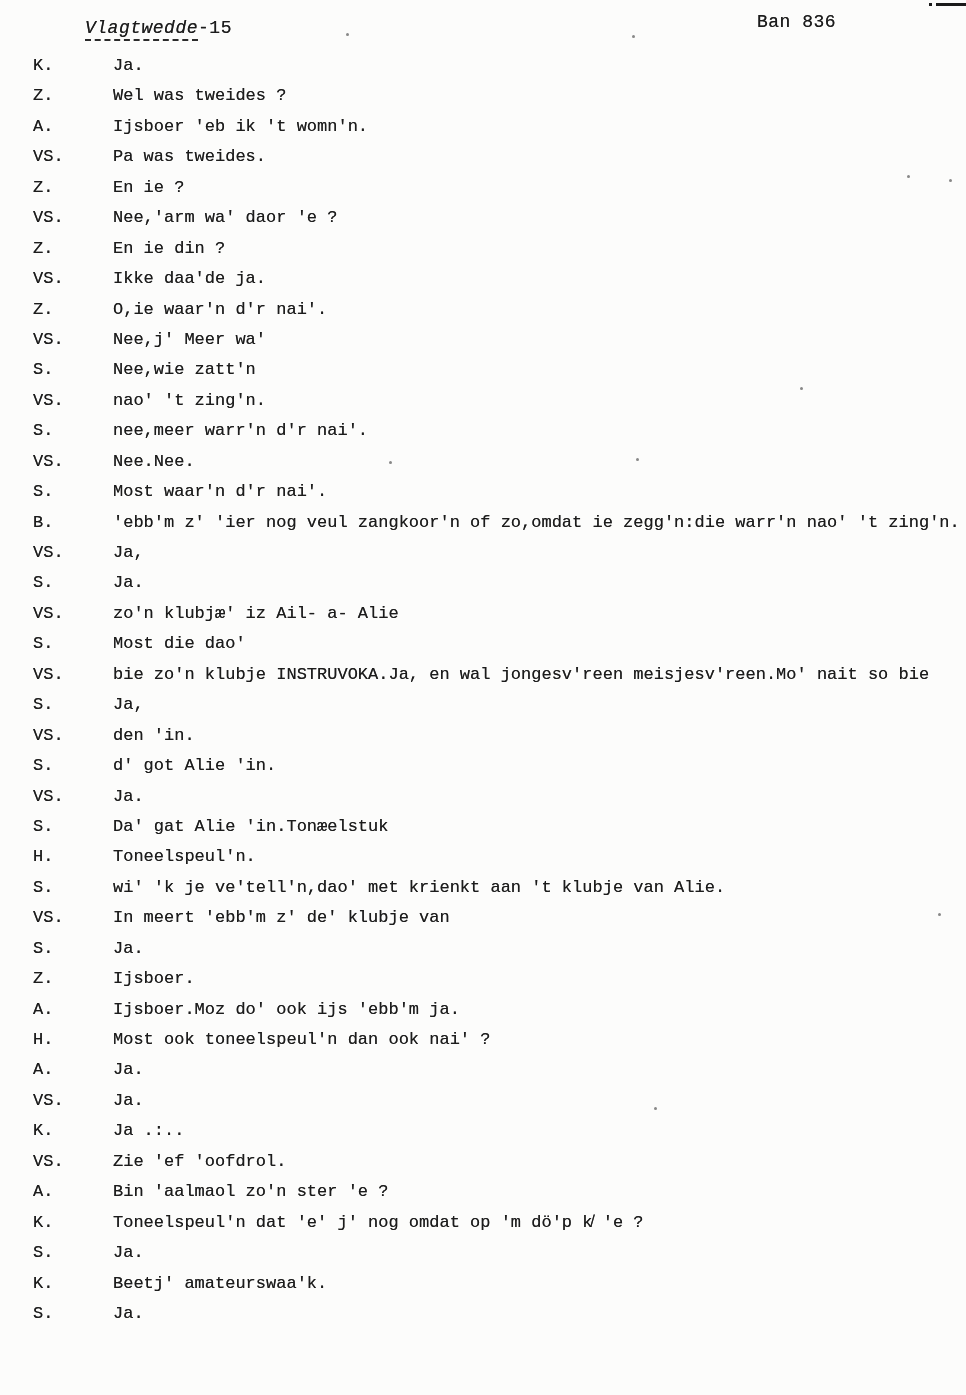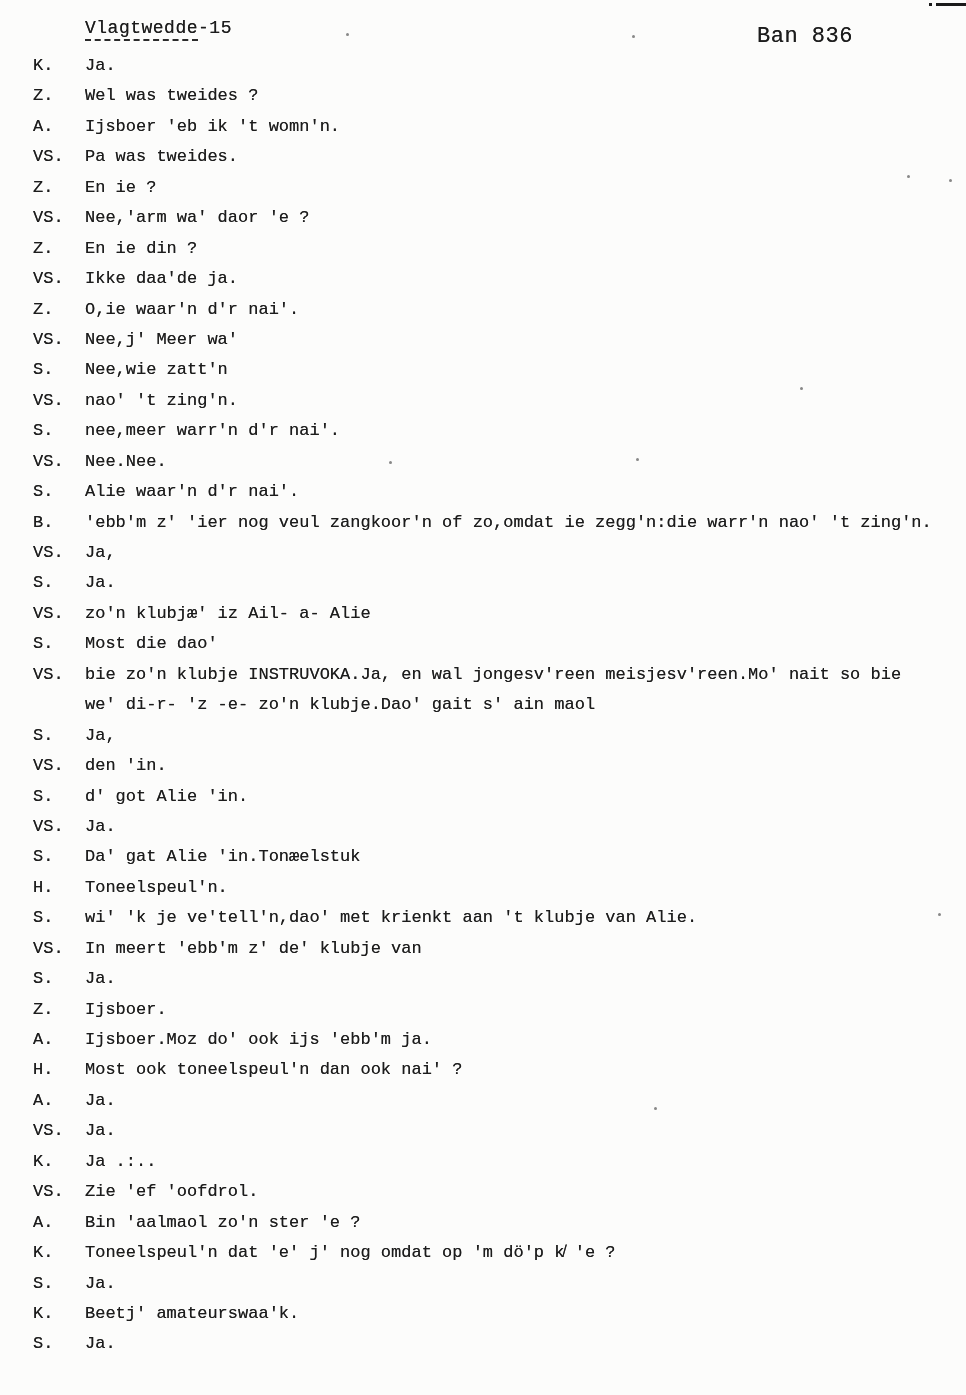--- a/index.html
+++ b/index.html
@@ -26,26 +26,27 @@
     top: 18px;
     font-size: 18px;
     letter-spacing: 0.5px;
     white-space: pre;
     text-shadow: 0 0 0.6px rgba(10,10,10,0.75);
   }
   .title-underlined {
     display: inline-block;
     border-bottom: 2px dashed #2b2b2b;
     padding-bottom: 1px;
+    font-style: italic;
   }
   .doc-header .ref {
     position: absolute;
     left: 757px;
-    top: 24px;
-    font-size: 22px;
+    top: 12px;
+    font-size: 18px;
     letter-spacing: 0.5px;
     white-space: pre;
     text-shadow: 0 0 0.6px rgba(10,10,10,0.75);
   }
   .lines {
     position: absolute;
     left: 0;
     top: 51px;
     right: 0;
   }
@@ -58,20 +59,21 @@
     text-shadow: 0 0 0.5px rgba(15,15,15,0.7);
   }
   .speaker {
     flex: none;
     width: 52px;
     margin-left: 33px;
   }
   .utterance {
     flex: 1;
     overflow: visible;
+    margin-left: 28px;
   }
   .corner-mark {
     position: absolute;
     top: 3px;
     right: 0;
     width: 30px;
     height: 3px;
     background: #1a1a1a;
   }
   .corner-mark2 {
@@ -108,28 +110,27 @@
       <div class="row"><span class="speaker">Z.</span><span class="utterance">En ie ?</span></div>
       <div class="row"><span class="speaker">VS.</span><span class="utterance">Nee,'arm wa' daor 'e ?</span></div>
       <div class="row"><span class="speaker">Z.</span><span class="utterance">En ie din ?</span></div>
       <div class="row"><span class="speaker">VS.</span><span class="utterance">Ikke daa'de ja.</span></div>
       <div class="row"><span class="speaker">Z.</span><span class="utterance">O,ie waar'n d'r nai'.</span></div>
       <div class="row"><span class="speaker">VS.</span><span class="utterance">Nee,j' Meer wa'</span></div>
       <div class="row"><span class="speaker">S.</span><span class="utterance">Nee,wie zatt'n</span></div>
       <div class="row"><span class="speaker">VS.</span><span class="utterance">nao' 't zing'n.</span></div>
       <div class="row"><span class="speaker">S.</span><span class="utterance">nee,meer warr'n d'r nai'.</span></div>
       <div class="row"><span class="speaker">VS.</span><span class="utterance">Nee.Nee.</span></div>
-      <div class="row"><span class="speaker">S.</span><span class="utterance">Alie waar'n d'r nai'.</span></div>
+      <div class="row"><span class="speaker">S.</span><span class="utterance">Most waar'n d'r nai'.</span></div>
       <div class="row"><span class="speaker">B.</span><span class="utterance">'ebb'm z' 'ier nog veul zangkoor'n of zo,omdat ie zegg'n:die warr'n nao' 't zing'n.</span></div>
       <div class="row"><span class="speaker">VS.</span><span class="utterance">Ja,</span></div>
       <div class="row"><span class="speaker">S.</span><span class="utterance">Ja.</span></div>
       <div class="row"><span class="speaker">VS.</span><span class="utterance">zo'n klubjæ' iz Ail- a- Alie</span></div>
       <div class="row"><span class="speaker">S.</span><span class="utterance">Most die dao'</span></div>
       <div class="row"><span class="speaker">VS.</span><span class="utterance">bie zo'n klubje INSTRUVOKA.Ja, en wal jongesv'reen meisjesv'reen.Mo' nait so bie</span></div>
-      <div class="row"><span class="speaker"></span><span class="utterance">we' di-r- 'z -e- zo'n klubje.Dao' gait s' ain maol</span></div>
       <div class="row"><span class="speaker">S.</span><span class="utterance">Ja,</span></div>
       <div class="row"><span class="speaker">VS.</span><span class="utterance">den 'in.</span></div>
       <div class="row"><span class="speaker">S.</span><span class="utterance">d' got Alie 'in.</span></div>
       <div class="row"><span class="speaker">VS.</span><span class="utterance">Ja.</span></div>
       <div class="row"><span class="speaker">S.</span><span class="utterance">Da' gat Alie 'in.Tonæelstuk</span></div>
       <div class="row"><span class="speaker">H.</span><span class="utterance">Toneelspeul'n.</span></div>
       <div class="row"><span class="speaker">S.</span><span class="utterance">wi' 'k je ve'tell'n,dao' met krienkt aan 't klubje van Alie.</span></div>
       <div class="row"><span class="speaker">VS.</span><span class="utterance">In meert 'ebb'm z' de' klubje van</span></div>
       <div class="row"><span class="speaker">S.</span><span class="utterance">Ja.</span></div>
       <div class="row"><span class="speaker">Z.</span><span class="utterance">Ijsboer.</span></div>

